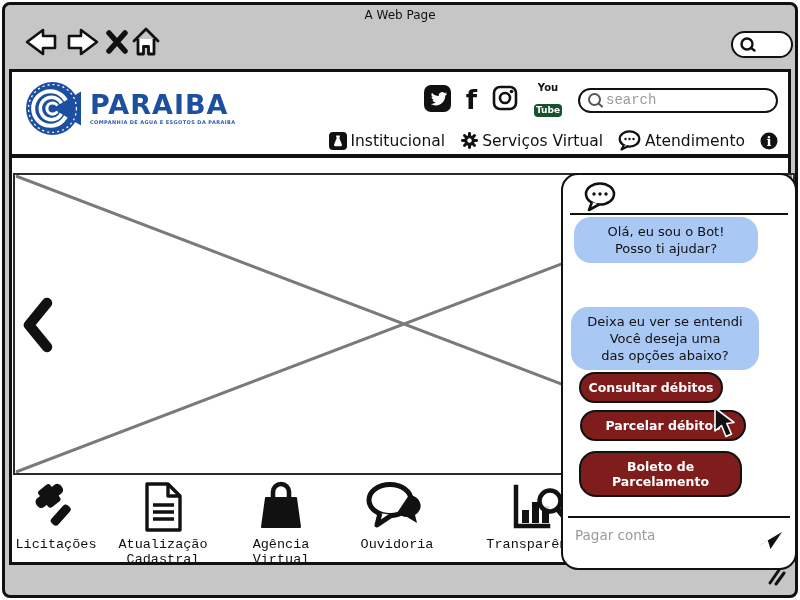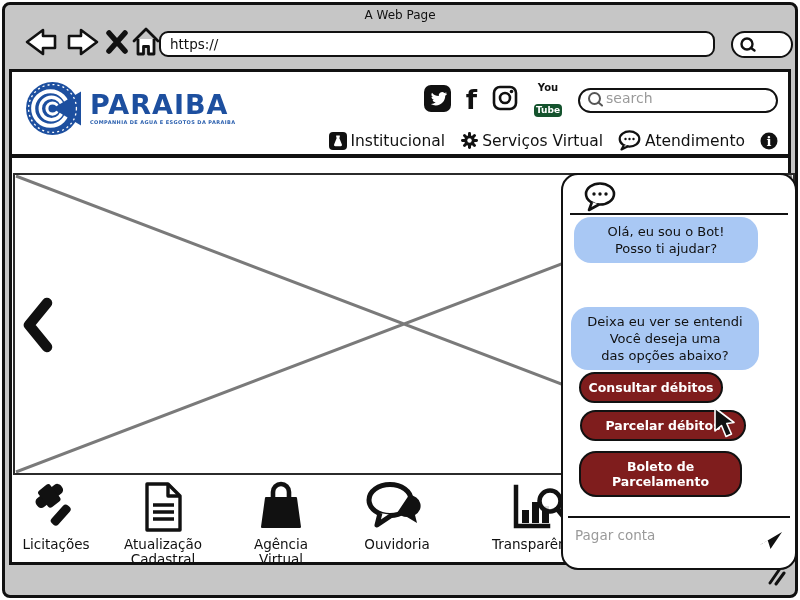--- a/index.html
+++ b/index.html
@@ -25,34 +25,34 @@
   .logo-wrap { position:absolute; left:12px; top:8px; display:flex; align-items:center; gap:9px; }
   .logo-name { font-size:27px; font-weight:bold; color:#1d4f9f; letter-spacing:1px; line-height:26px; }
   .logo-tagline { font-size:5px; font-weight:bold; color:#2a5fae; letter-spacing:.4px; margin-top:1px; }
   .social-row { position:absolute; right:10px; top:11px; display:flex; align-items:center; gap:15px; }
   .fb-glyph { font-size:26px; font-weight:bold; line-height:26px; }
   .yt-wrap { display:flex; flex-direction:column; align-items:center; width:30px;gap:11px; }
   .yt-top { font-size:10px; font-weight:bold; line-height:9px; }
   .yt-tube { background:#14532d; color:#fff; font-size:9px; font-weight:bold; border-radius:4px;
              width:28px; text-align:center; line-height:13px; margin-top:1px; }
   .hdr-search { width:200px; height:25px; border:2px solid #111; border-radius:13px; background:#fff;
-                display:flex; align-items:flex-start; padding-left:6px; }
+                display:flex; align-items:center; padding-left:6px;font-family:Liberation Mono, monospace; }
   .hdr-search input { border:none; outline:none; background:transparent; width:150px;
                       font-family:inherit; font-size:14px; color:#111; }
   .hdr-search input::placeholder, .chat-input::placeholder { color:#9a9a9a; opacity:1; }
   .nav-row { position:absolute; right:10px; top:58px; display:flex; align-items:center; gap:15px; }
   .nav-item { display:flex; align-items:center; gap:3px; font-size:15.5px; font-weight:500; cursor:pointer; }
 
   .carousel { position:absolute; left:1px; top:101px; width:782px; height:302px; border:2px solid #2b2b2b; background:#fff; }
   .chevron { position:absolute; left:8px; top:224px; z-index:2; cursor:pointer; }
 
   .quick-links { position:absolute; left:0; right:0; top:405px; bottom:0; }
   .ql-item { position:absolute; top:4px; width:124px; display:flex; flex-direction:column;
              align-items:center; transform:translateX(-50%); cursor:pointer; }
-  .ql-label { font-size:13.5px; text-align:center; margin-top:4px; white-space:pre-line; line-height:15px; }
+  .ql-label { font-size:13.5px; text-align:center; margin-top:4px; white-space:pre-line; line-height:15px;font-family:Liberation Mono, monospace; }
 
   
   .chat-panel { position:absolute; left:556px; top:168px; width:236px; height:397px; background:#fff;
                 border:2.5px solid #111; border-radius:17px; z-index:10; overflow:hidden; }
   .chat-head { position:absolute; left:20px; top:7px; }
   .chat-div1 { position:absolute; left:7px; right:7px; top:38px; height:2px; background:#111; }
   .bubble { position:absolute; border-radius:17px; font-size:13px; line-height:17px;
             padding:6px 10px; white-space:pre-line; }
   .bot-b { background:#a9c8f4; text-align:center; }
   .user-b { background:#cbcbcb; }
@@ -93,23 +93,20 @@
     <svg width="24" height="26" viewBox="0 0 24 26">
         <path d="M4 4 L20 22 M20 4 L4 22" stroke="#111" stroke-width="5.5" stroke-linecap="round"></path>
       </svg>
   </div>
   <div class="tb-btn" style="left:126px;top:21px;">
     <svg width="30" height="31" viewBox="0 0 30 31">
         <path d="M3 15 L15 3 L27 15" fill="none" stroke="#111" stroke-width="2.8" stroke-linejoin="round" stroke-linecap="round"></path>
         <path d="M7 13 V28 H12.5 V20.5 H17.5 V28 H23 V13" fill="#fff" stroke="#111" stroke-width="2.8" stroke-linejoin="round"></path>
       </svg>
   </div>
-  <div class="url-bar">
-    <input value="https://" style="">
-  </div>
   <div class="srch-pill">
     <svg width="22" height="20" viewBox="0 0 22 20">
         <circle cx="9" cy="9" r="5.5" fill="#fff" stroke="#111" stroke-width="2.4"></circle>
         <path d="M13 13 L16.5 15.5" stroke="#111" stroke-width="2.4" stroke-linecap="round"></path>
       </svg>
   </div>
 
   <div class="content">
 
     <div class="site-header">

